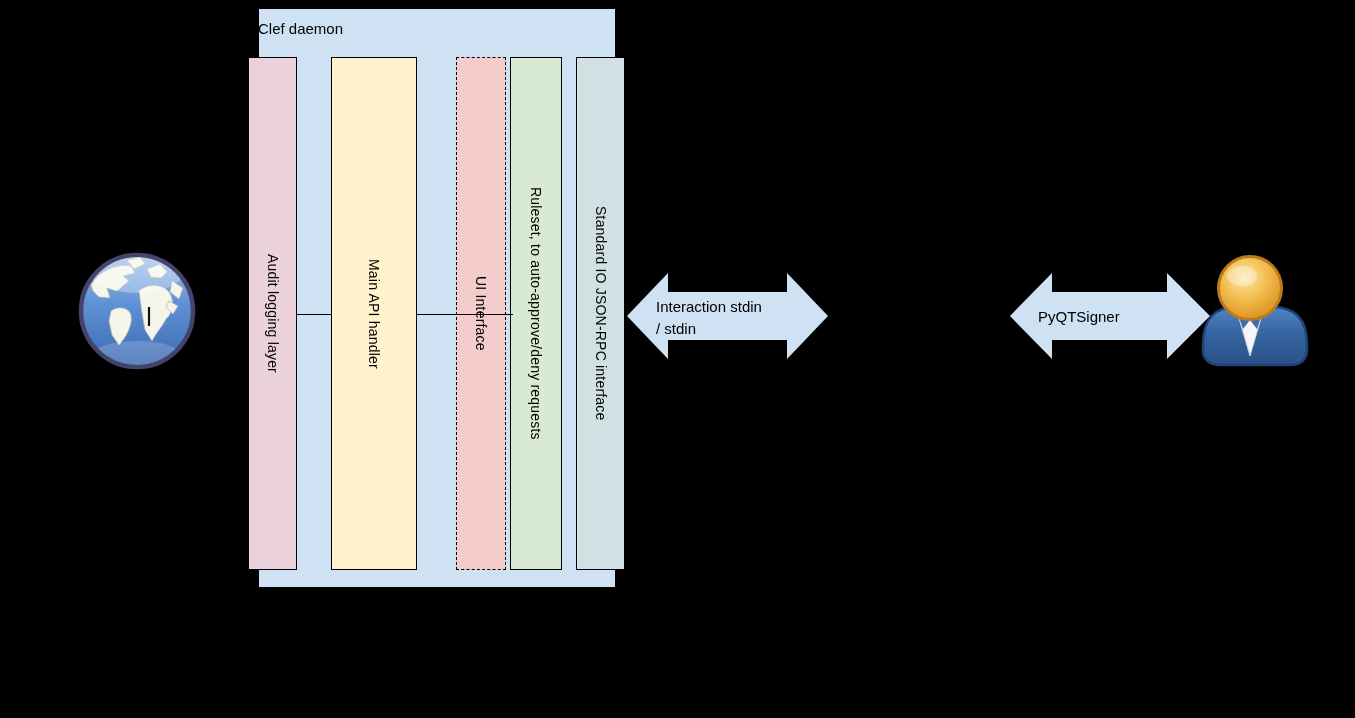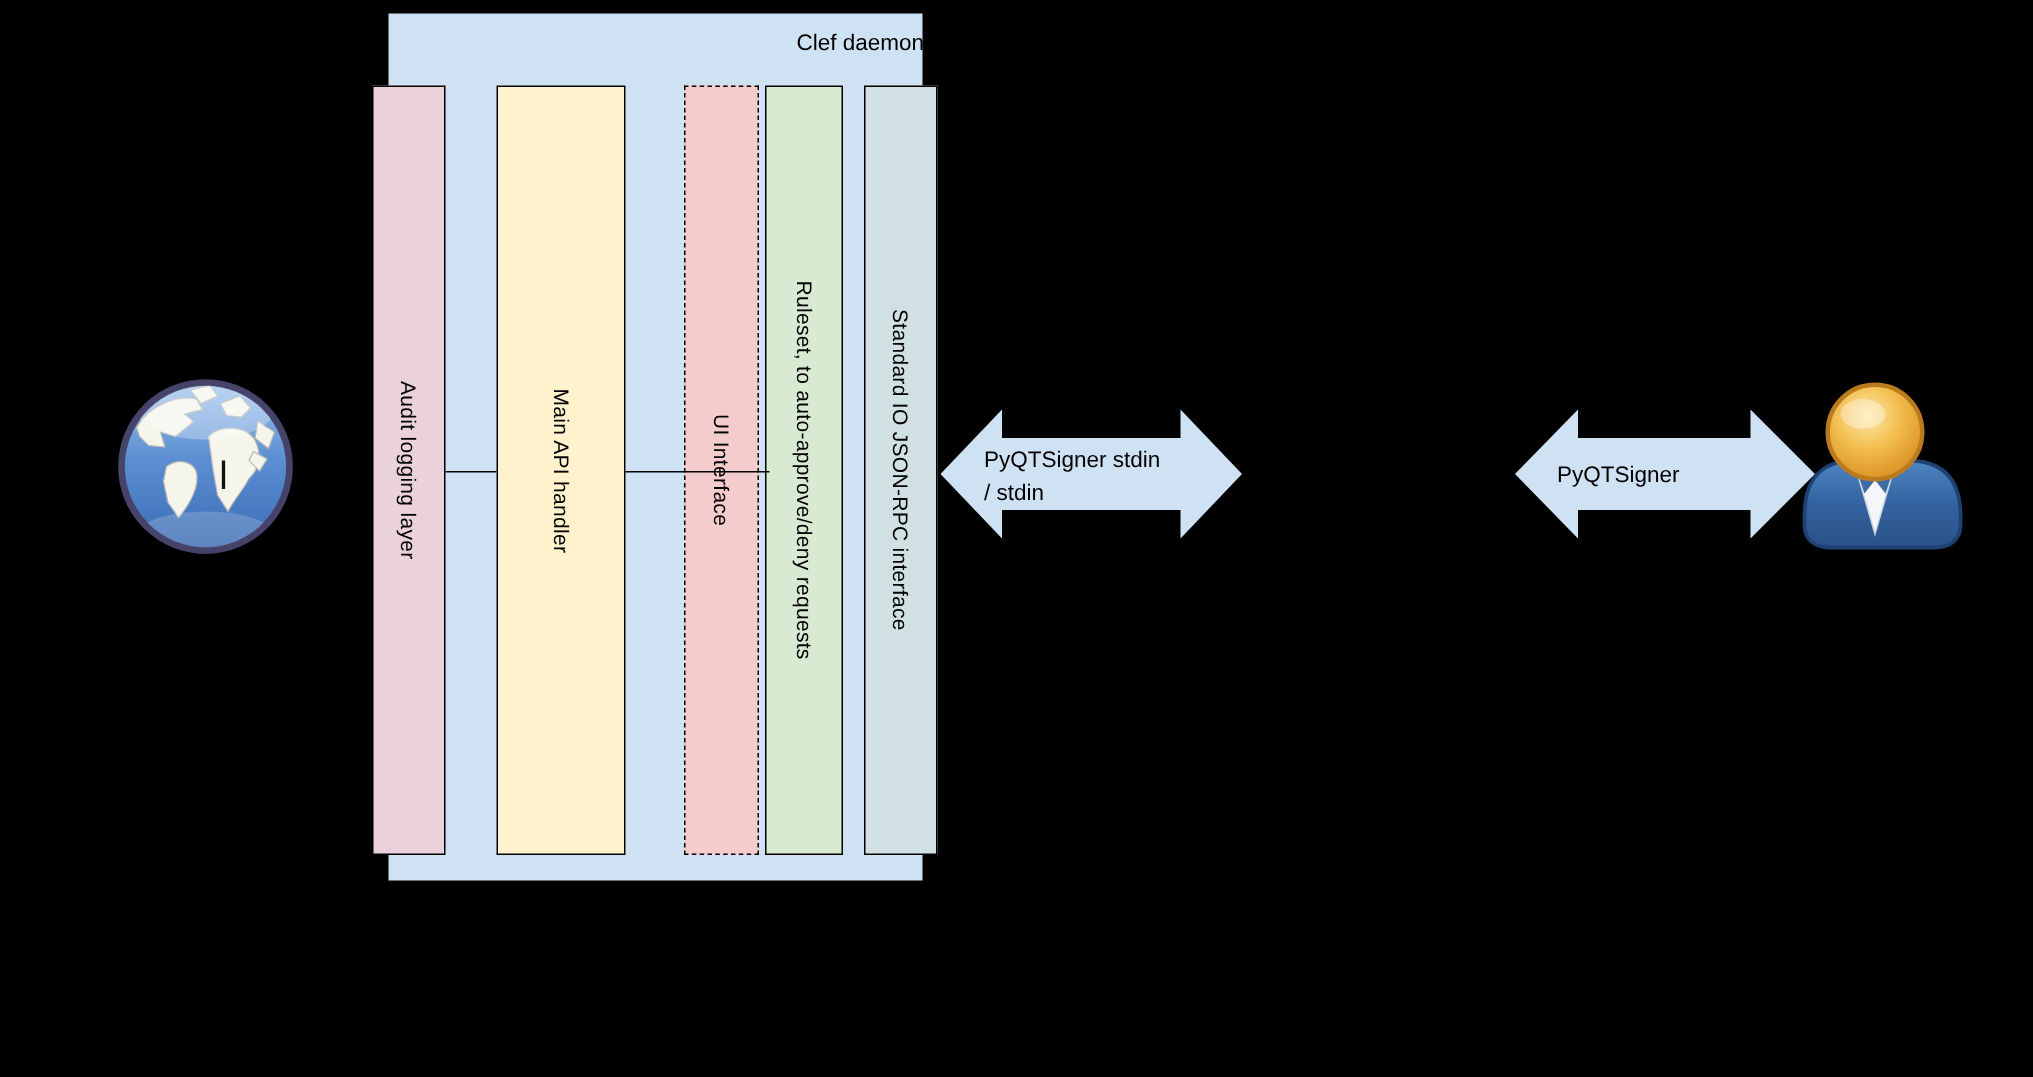--- a/index.html
+++ b/index.html
@@ -3,21 +3,21 @@
 <meta charset="utf-8">
 <style>
   html,body{margin:0;padding:0;background:#000;}
   #canvas{
     position:relative;width:1355px;height:718px;background:var(--c-bg,#000);
     font-family:"Liberation Sans",sans-serif;color:#000;overflow:hidden;
   }
   .box{position:absolute;border:1px solid #000;box-sizing:border-box;}
   
   .clef-box{left:258px;top:8px;width:358px;height:580px;background:var(--c-clef);}
-  .clef-title{position:absolute;left:258px;top:20px;width:358px;text-align:right;
+  .clef-title{position:absolute;left:258px;top:20px;width:358px;text-align:left;
     font-size:15px;color:#000;}
   
   .layer{top:57px;height:513px;display:flex;align-items:center;justify-content:center;}
   .layer .vlabel{writing-mode:vertical-rl;text-orientation:mixed;font-size:14px;
     white-space:nowrap;letter-spacing:.2px;}
   .layer-audit{left:248px;width:49px;background:var(--c-audit);}
   .layer-api{left:331px;width:86px;background:var(--c-api);}
   .layer-ui{left:456px;width:50px;background:var(--c-ui);border:1.5px dashed #000;}
   .layer-ruleset{left:510px;width:52px;background:var(--c-ruleset);}
   .layer-stdio{left:576px;width:49px;background:var(--c-stdio);}
@@ -61,21 +61,21 @@
   </div>
 
   <div class="hline hline-a"></div>
   <div class="hline hline-b"></div>
 
 
   <svg class="arrow-svg" style="left:627px;top:273px;" width="201" height="87">
     <polygon points="0,43 41,0 41,19 160,19 160,0 201,43 160,86 160,67 41,67 41,86" fill="#cfe2f3"></polygon>
   </svg>
   <div class="arrow-label lbl-stdin">
-    <div>PyQTSigner stdin</div>
+    <div>Interaction stdin</div>
     <div>/ stdin</div>
   </div>
 
   <svg class="arrow-svg" style="left:1010px;top:273px;" width="200" height="87">
     <polygon points="0,43 42,0 42,19 157,19 157,0 200,43 157,86 157,67 42,67 42,86" fill="#cfe2f3"></polygon>
   </svg>
   <div class="arrow-label lbl-interaction">PyQTSigner</div>
 
   <svg class="icon-svg" style="left:77px;top:251px;" width="120" height="120" viewBox="0 0 120 120">
     <defs>

